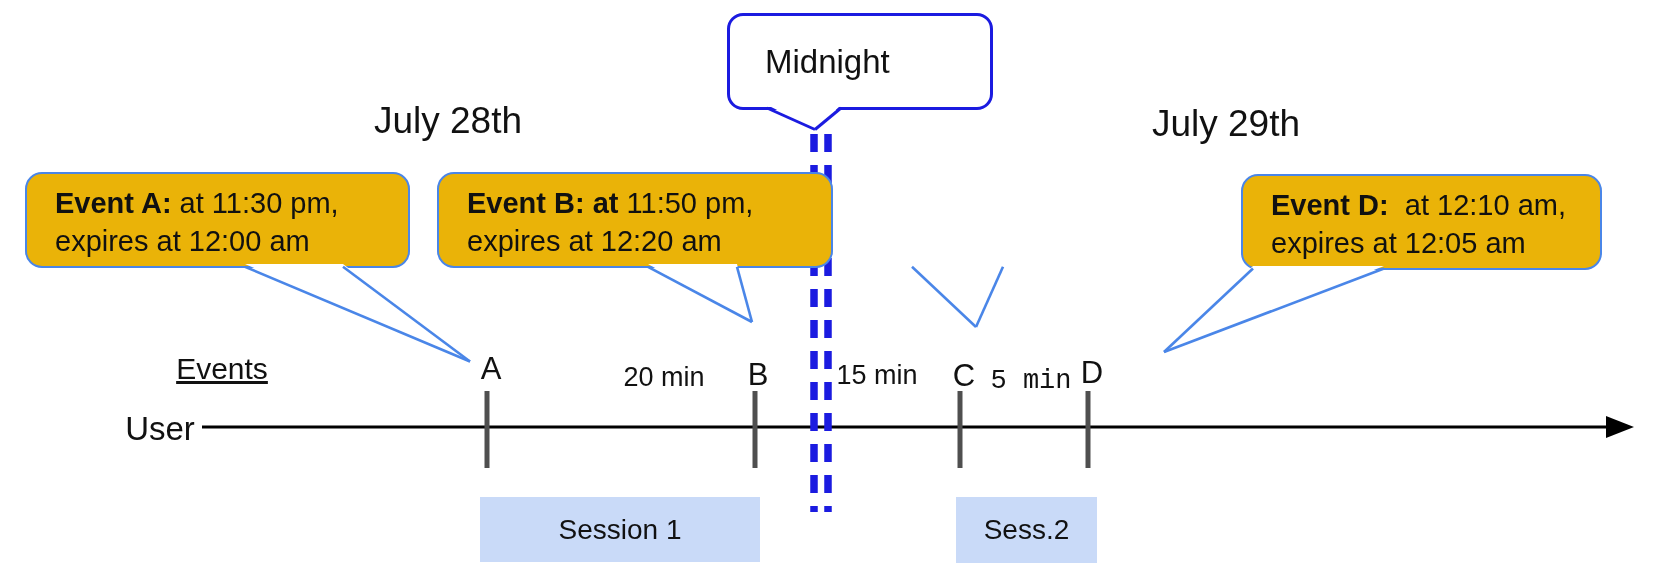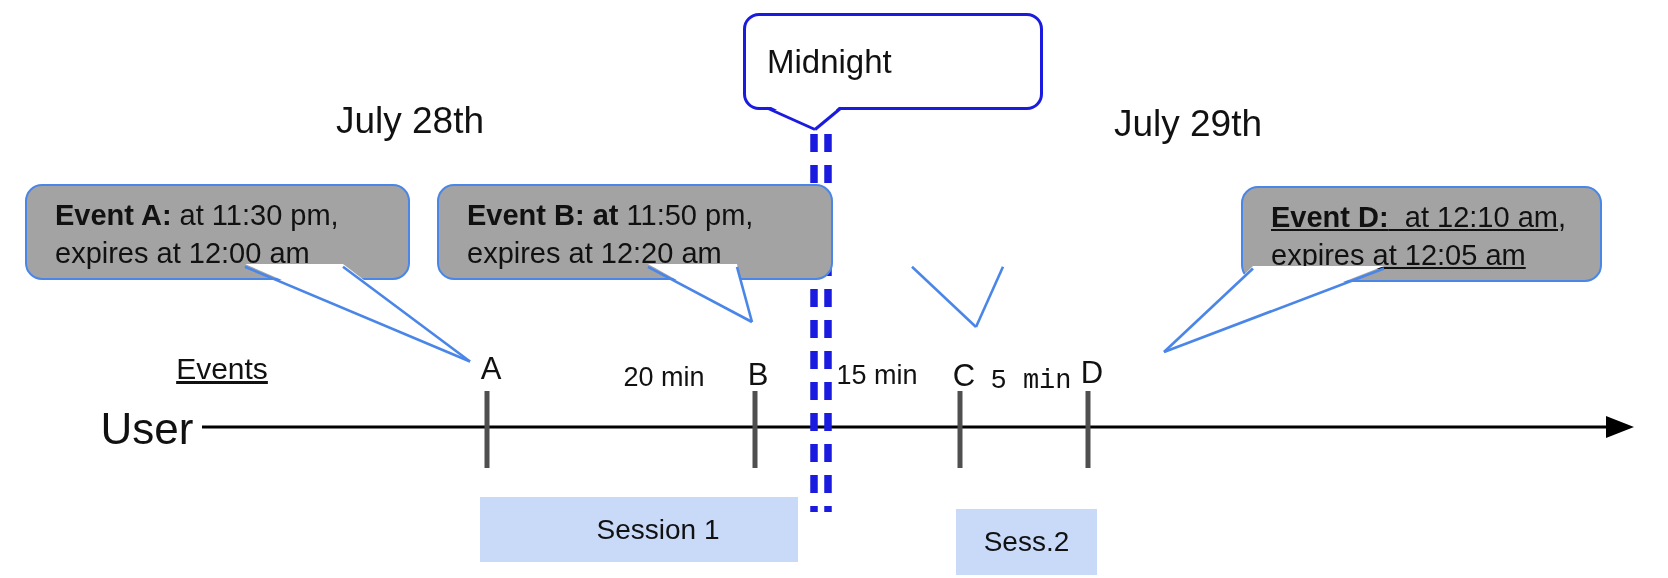--- a/index.html
+++ b/index.html
@@ -10,71 +10,71 @@
     font-family:"Liberation Sans", sans-serif;
     color:#111;
     overflow:hidden;
   }
   .layer{position:absolute;left:0;top:0;width:1668px;height:578px;}
   .overlay{pointer-events:none;z-index:6;}
   .base{z-index:1;}
 
   .bubble{
     position:absolute;z-index:4;
-    background:#a3a3a3;
+    background:#eab308;
     border:2.6px solid #4a86e8;
     border-radius:17px;
     box-sizing:border-box;
     padding:10px 0 0 28px;
-    font-size:29px;line-height:38px;margin-top:12px;
+    font-size:29px;line-height:38px;
   }
   .bubble .line{display:block;white-space:pre-wrap;}
   .bubble .b{font-weight:bold;}
 
   .bubble-a{left:25px;top:172px;width:385px;height:96px;}
   .bubble-b{left:437px;top:172px;width:396px;height:96px;}
   .bubble-c{left:861px;top:172px;width:353px;height:96px;}
-  .bubble-d{left:1241px;top:174px;width:361px;height:96px;text-decoration:underline;}
+  .bubble-d{left:1241px;top:174px;width:361px;height:96px;}
 
   .midnight{
     position:absolute;z-index:4;
-    left:743px;top:13px;width:300px;height:97px;
+    left:727px;top:13px;width:266px;height:97px;
     background:#fff;
     border:3px solid #1b1be0;
     border-radius:16px;
     box-sizing:border-box;
     display:flex;align-items:center;
-    padding-left:21px;
+    padding-left:35px;
     font-size:33px;
   }
 
   .label{position:absolute;z-index:3;transform:translate(-50%,-50%);white-space:nowrap;}
-  .date-label{font-size:37px;}
+  .date-label{font-size:37px;margin-left:38px;}
   .date-left{left:410px;top:121px;}
   .date-right{left:1188px;top:124px;}
-  .user-label{left:147px;top:429px;font-size:44px;}
+  .user-label{left:160px;top:429px;font-size:33px;}
   .events-label{left:222px;top:369px;font-size:30px;text-decoration:underline;}
   .tick-label{font-size:31px;}
   .tick-a{left:491px;top:369px;}
   .tick-b{left:758px;top:375px;}
   .tick-c{left:964px;top:376px;}
   .tick-d{left:1092px;top:373px;}
   .gap-label{font-size:27px;}
   .gap-ab{left:664px;top:377px;}
   .gap-bc{left:877px;top:375px;}
   .gap-cd{left:1031px;top:381px;font-family:Liberation Mono, monospace;}
 
   .session{
     position:absolute;z-index:3;
     background:#c9daf8;
     display:flex;align-items:center;justify-content:center;
     font-size:28px;
   }
-  .session-1{left:480px;top:497px;width:280px;height:65px;padding-left:38px;}
-  .session-2{left:956px;top:497px;width:141px;height:66px;margin-top:12px;}
+  .session-1{left:480px;top:497px;width:280px;height:65px;}
+  .session-2{left:956px;top:497px;width:141px;height:66px;}
 </style>
 </head>
 <body>
 
 <div class="canvas">
 
   <svg class="layer base" viewBox="0 0 1668 578">
     <line x1="202" y1="427" x2="1608" y2="427" stroke="#000000" stroke-width="3"></line>
     <polygon points="1606,416 1634,427 1606,438" fill="#000000"></polygon>
     <line x1="487" y1="391" x2="487" y2="468" stroke="#4f4f4f" stroke-width="5"></line>

